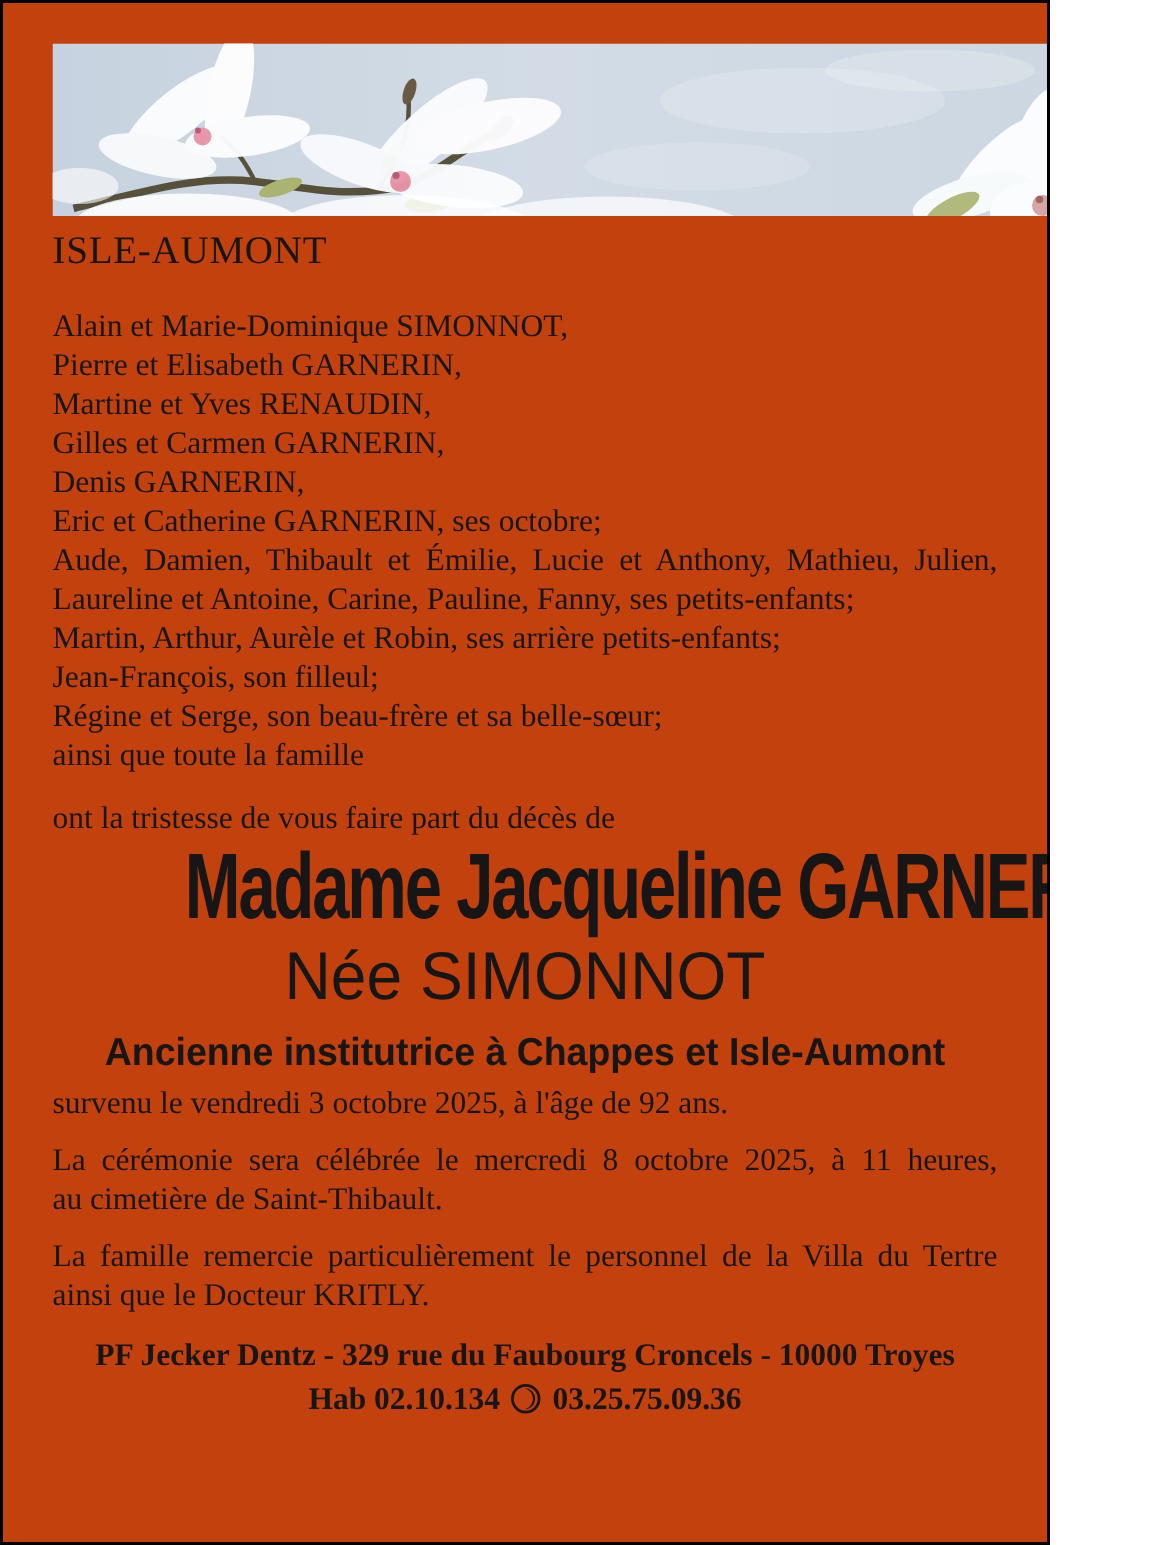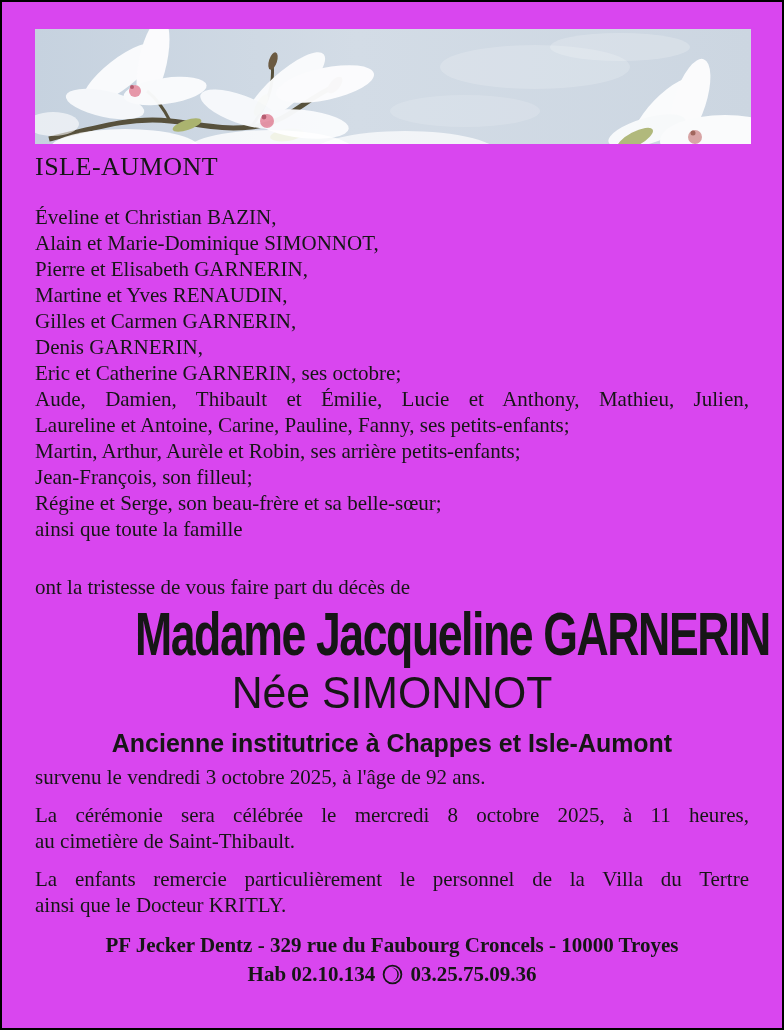--- a/index.html
+++ b/index.html
@@ -1,32 +1,32 @@
 <!DOCTYPE html>
 <html lang="fr"><head>
 <meta charset="utf-8">
 <style>
   html,body{margin:0;padding:0;background:#ffffff;}
   .page{
     position:relative;
-    width:784px;height:1030px;
+    width:700px;height:1030px;
     box-sizing:border-box;
     border:2px solid #000;
-    background:#d946ef;
+    background:#c2410c;
     font-family:"Liberation Serif","DejaVu Serif",serif;
     color:#161616;
     overflow:hidden;
   }
   .content{padding:0 33px 0 33px;}
   .header-img{display:block;margin-top:27px;width:716px;height:115px;}
   .commune{margin-top:9px;font-size:26px;line-height:28px;letter-spacing:.5px;}
   .family{margin-top:23px;}
   .bodyline{font-size:21px;line-height:26px;}
   .stretch{text-align:justify;text-align-last:justify;}
-  .intro{margin-top:32px;}
+  .intro{margin-top:16px;}
   .center{text-align:center;}
   .sans{font-family:"Liberation Sans","DejaVu Sans",sans-serif;}
   .big-name{
     margin-top:4px;font-size:62px;line-height:60px;font-weight:bold;
     letter-spacing:-2px;white-space:nowrap;
     transform:scaleX(0.72);transform-origin:50% 50%;
   }
   .maiden{
     margin-top:6px;font-size:45px;line-height:46px;font-weight:400;
     white-space:nowrap;transform:scaleX(0.95);transform-origin:50% 50%;
@@ -101,21 +101,20 @@
         <ellipse cx="690" cy="112" rx="65" ry="26" fill="#fcfdfe"></ellipse>
         <ellipse cx="600" cy="110" rx="20" ry="7" fill="#b0b878" transform="rotate(-28 600 110)"></ellipse>
         <circle cx="660" cy="108" r="7" fill="#d9a3a3"></circle>
         <circle cx="658" cy="104" r="2.5" fill="#a06258"></circle>
       </g>
     </svg>
 
     <div class="commune">ISLE-AUMONT</div>
 
     <div class="family">
-      <div class="bodyline">Éveline et Christian BAZIN,</div>
       <div class="bodyline">Alain et Marie-Dominique SIMONNOT,</div>
       <div class="bodyline">Pierre et Elisabeth GARNERIN,</div>
       <div class="bodyline">Martine et Yves RENAUDIN,</div>
       <div class="bodyline">Gilles et Carmen GARNERIN,</div>
       <div class="bodyline">Denis GARNERIN,</div>
       <div class="bodyline">Eric et Catherine GARNERIN, ses octobre;</div>
       <div class="bodyline stretch">Aude, Damien, Thibault et Émilie, Lucie et Anthony, Mathieu, Julien,</div>
       <div class="bodyline">Laureline et Antoine, Carine, Pauline, Fanny, ses petits-enfants;</div>
       <div class="bodyline">Martin, Arthur, Aurèle et Robin, ses arrière petits-enfants;</div>
       <div class="bodyline">Jean-François, son filleul;</div>
@@ -132,21 +131,21 @@
     <div class="profession sans center">Ancienne institutrice à Chappes et Isle-Aumont</div>
 
     <div class="bodyline death-line">survenu le vendredi 3 octobre 2025, à l'âge de 92 ans.</div>
 
     <div class="para">
       <div class="bodyline stretch">La cérémonie sera célébrée le mercredi 8 octobre 2025, à 11 heures,</div>
       <div class="bodyline">au cimetière de Saint-Thibault.</div>
     </div>
 
     <div class="para">
-      <div class="bodyline stretch">La enfants remercie particulièrement le personnel de la Villa du Tertre</div>
+      <div class="bodyline stretch">La famille remercie particulièrement le personnel de la Villa du Tertre</div>
       <div class="bodyline">ainsi que le Docteur KRITLY.</div>
     </div>
 
     <div class="footer center">
       <div>PF Jecker Dentz - 329 rue du Faubourg Croncels - 10000 Troyes</div>
       <div>
         <span class="phone-wrap">
           <span>Hab 02.10.134</span>
           <svg class="phone-icon-svg" width="21" height="21" viewBox="0 0 22 22" aria-hidden="true">
             <circle cx="11" cy="11" r="9.3" fill="none" stroke="#161616" stroke-width="1.9"></circle>

